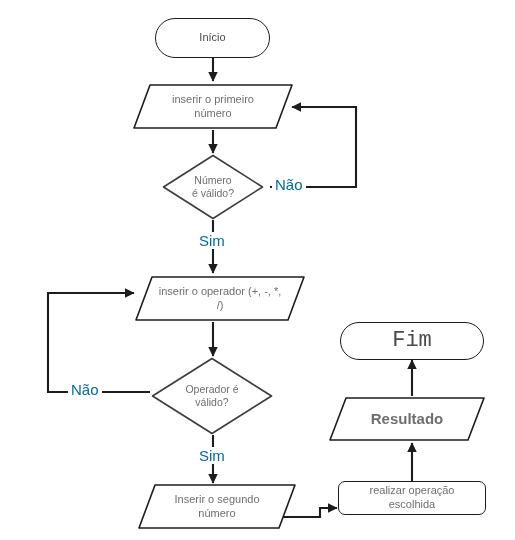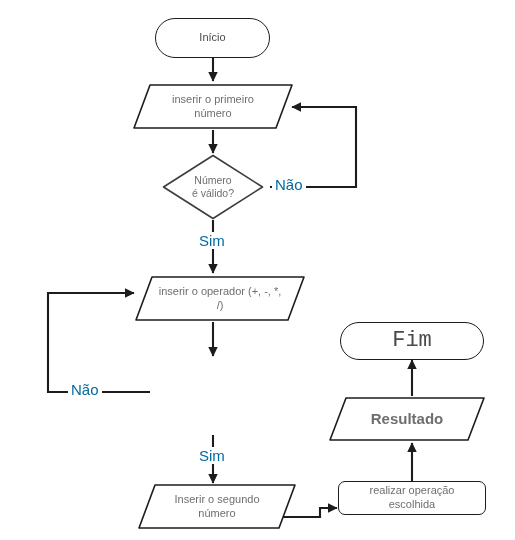--- a/index.html
+++ b/index.html
@@ -160,20 +160,27 @@
   </div>
 
   <div class="node io" style="left:134px; top:275px; width:172px; height:47px;">
     <svg class="io-svg" width="172" height="47" viewBox="0 0 172 47">
       <path d="M 18 2 L 170 2 L 154 45 L 2 45 Z" fill="#ffffff" stroke="#1c1c1c" stroke-width="1.6" stroke-linejoin="round"></path>
     </svg>
     <span class="node-label fs-105">inserir o operador (+, -, *,
 /)</span>
   </div>
 
+  <div class="node decision" style="left:151px; top:357px; width:122px; height:78px;">
+    <svg class="decision-svg" width="122" height="78" viewBox="0 0 122 78">
+      <path d="M 61 1.5 L 120.5 39 L 61 76.5 L 1.5 39 Z" fill="#ffffff" stroke="#3c3c3c" stroke-width="1.6" stroke-linejoin="round"></path>
+    </svg>
+    <span class="node-label">Operador é
+válido?</span>
+  </div>
 
   <div class="node io" style="left:137px; top:483px; width:160px; height:47px;">
     <svg class="io-svg" width="160" height="47" viewBox="0 0 160 47">
       <path d="M 18 2 L 158 2 L 142 45 L 2 45 Z" fill="#ffffff" stroke="#1c1c1c" stroke-width="1.6" stroke-linejoin="round"></path>
     </svg>
     <span class="node-label fs-11">Inserir o segundo
 número</span>
   </div>
 
   <div class="node process" style="left:338px; top:481px; width:148px; height:34px;">

